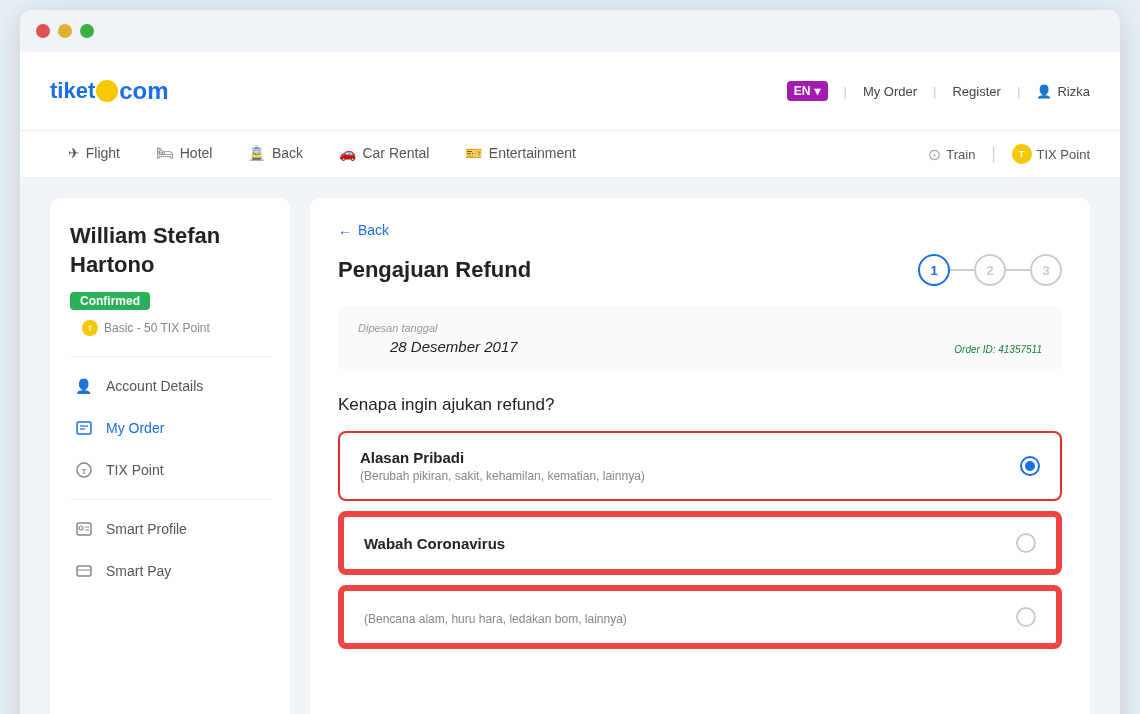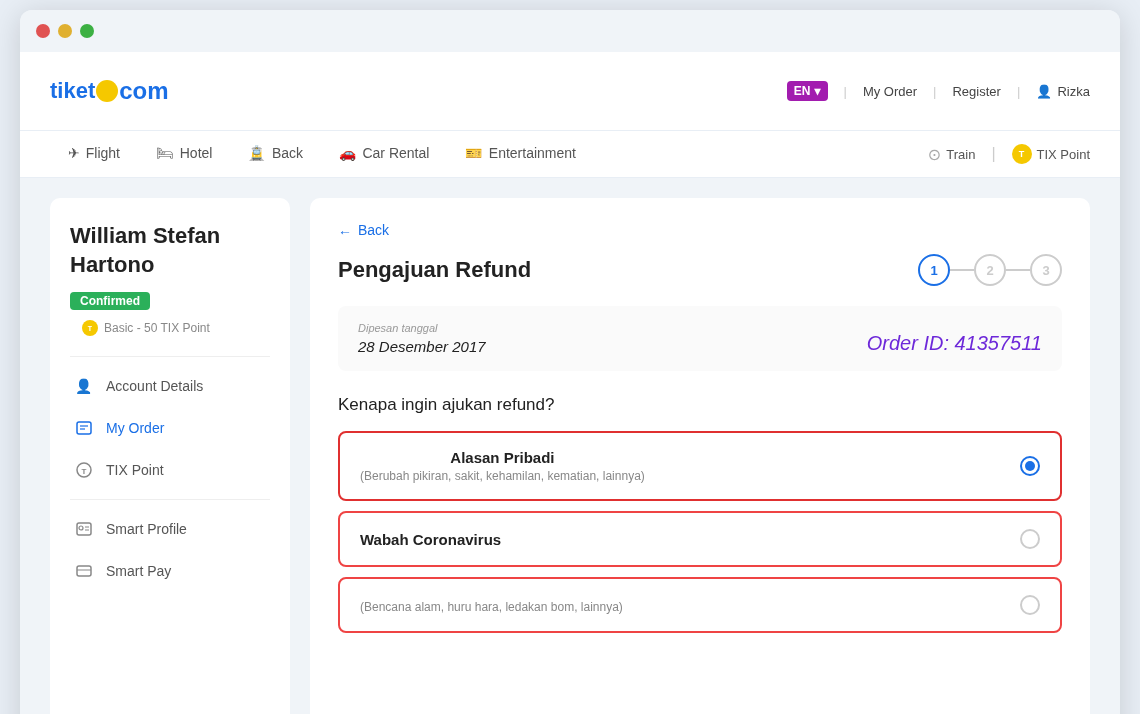--- a/index.html
+++ b/index.html
@@ -247,49 +247,48 @@
       background: #fafafa;
       border-radius: 8px;
       padding: 16px 20px;
       display: flex;
       justify-content: space-between;
       align-items: flex-end;
       margin-bottom: 24px;
       font-style: italic;
     }
     .order-label { font-size: 11px; color: #999; margin-bottom: 4px; }
-    .order-date { font-size: 15px; color: #222; font-weight: 500; }
-    .order-id { font-size: 20px; color: #6d28d9; }
+    .order-date { font-size: 15px; color: #222; font-weight: 500; margin-left: 32px; }
+    .order-id { font-size: 10px; color: #15803d; }
 
     .section-question {
       font-size: 17px;
       font-weight: 400;
       color: #222;
       margin-bottom: 16px;
     }
 
     .refund-option {
-      border: 2px solid #ef4444;
+      border: 6px solid #ef4444;
       border-radius: 8px;
       padding: 16px 20px;
       margin-bottom: 10px;
       display: flex;
       justify-content: space-between;
       align-items: center;
       cursor: pointer;
       background: #fff;
     }
     .refund-option.selected {
       border: 2px solid #e03030;
     }
     .option-title {
       font-size: 15px;
       font-weight: 600;
       color: #222;
-      text-align: center;
     }
     .option-subtitle {
       font-size: 12px;
       color: #888;
       margin-top: 3px;
     }
     .radio-outer {
       width: 20px; height: 20px;
       border-radius: 50%;
       border: 2px solid #ccc;

